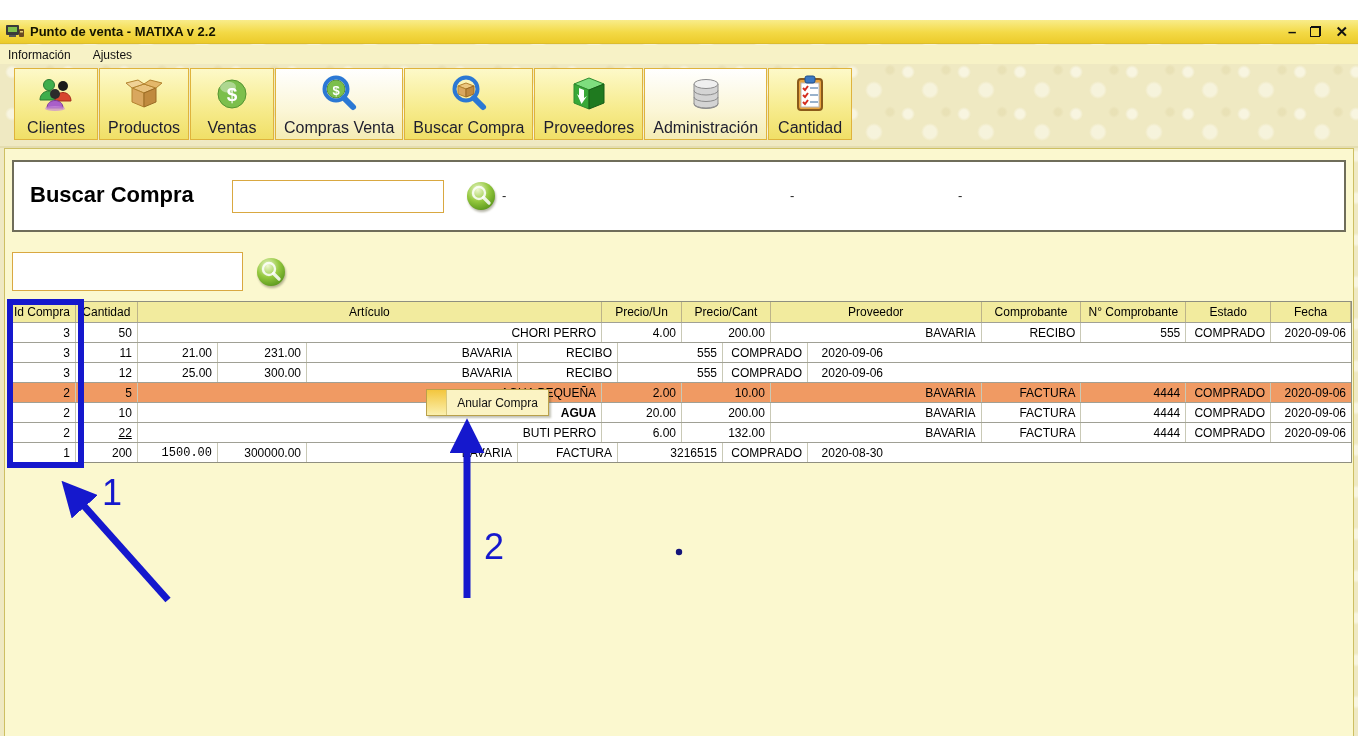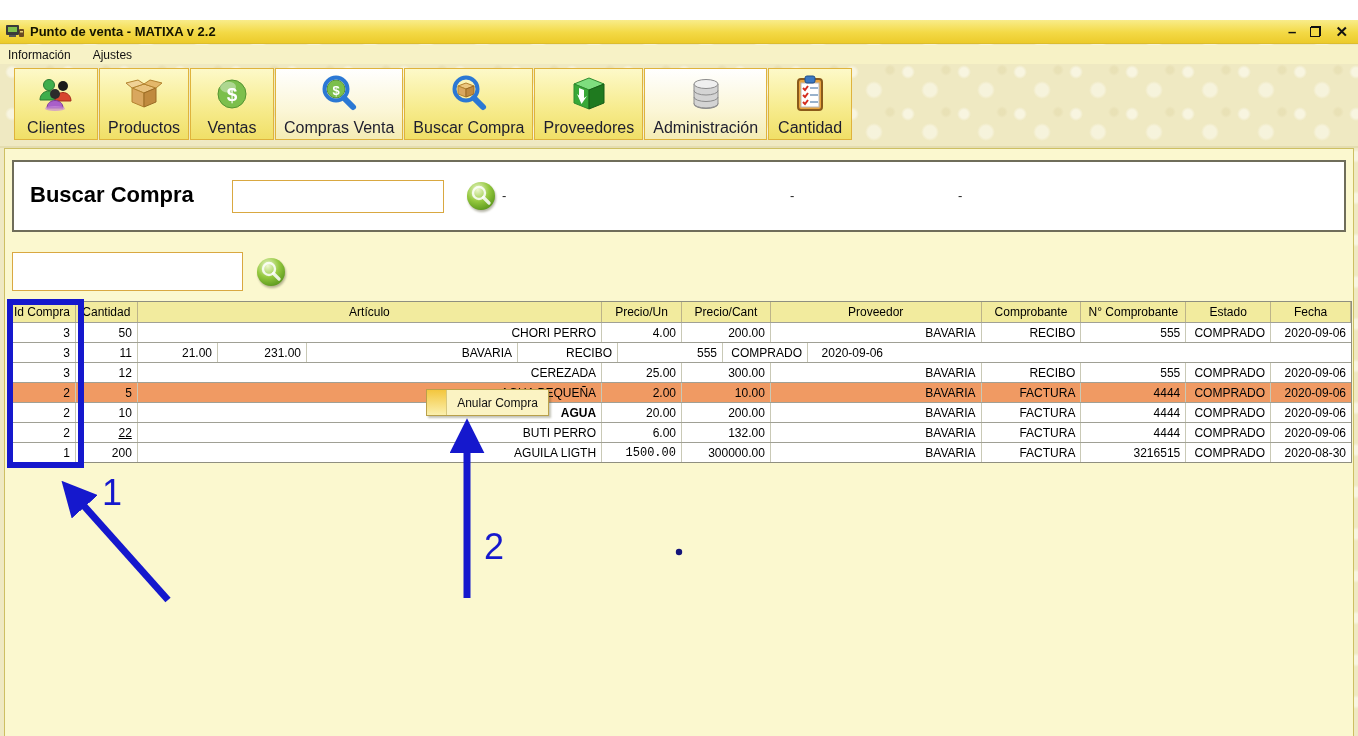--- a/index.html
+++ b/index.html
@@ -264,21 +264,20 @@
         <div class="tcell" style="width: 89px;">231.00</div>
         <div class="tcell" style="width: 211px;">BAVARIA</div>
         <div class="tcell" style="width: 100px;">RECIBO</div>
         <div class="tcell" style="width: 105px;">555</div>
         <div class="tcell" style="width: 85px;">COMPRADO</div>
         <div class="tcell" style="width: 80px;">2020-09-06</div>
       </div>
       <div class="trow body">
         <div class="tcell" style="width: 67px;">3</div>
         <div class="tcell" style="width: 62px; text-align: center;">12</div>
-        <div class="tcell" style="width: 465px;">CEREZADA</div>
         <div class="tcell" style="width: 80px;">25.00</div>
         <div class="tcell" style="width: 89px;">300.00</div>
         <div class="tcell" style="width: 211px;">BAVARIA</div>
         <div class="tcell" style="width: 100px;">RECIBO</div>
         <div class="tcell" style="width: 105px;">555</div>
         <div class="tcell" style="width: 85px;">COMPRADO</div>
         <div class="tcell" style="width: 80px;">2020-09-06</div>
       </div>
       <div class="trow body highlight">
         <div class="tcell" style="width: 67px;">2</div>
@@ -312,21 +311,20 @@
         <div class="tcell" style="width: 89px;">132.00</div>
         <div class="tcell" style="width: 211px;">BAVARIA</div>
         <div class="tcell" style="width: 100px;">FACTURA</div>
         <div class="tcell" style="width: 105px;">4444</div>
         <div class="tcell" style="width: 85px;">COMPRADO</div>
         <div class="tcell" style="width: 80px;">2020-09-06</div>
       </div>
       <div class="trow body">
         <div class="tcell" style="width: 67px;">1</div>
         <div class="tcell" style="width: 62px;">200</div>
-        <div class="tcell" style="width: 465px;">AGUILA LIGTH</div>
         <div class="tcell" style="width: 80px; font-family: Liberation Mono, monospace;">1500.00</div>
         <div class="tcell" style="width: 89px;">300000.00</div>
         <div class="tcell" style="width: 211px;">BAVARIA</div>
         <div class="tcell" style="width: 100px;">FACTURA</div>
         <div class="tcell" style="width: 105px;">3216515</div>
         <div class="tcell" style="width: 85px;">COMPRADO</div>
         <div class="tcell" style="width: 80px;">2020-08-30</div>
       </div>
       <div class="tbl-bottom"></div>
     </div>

